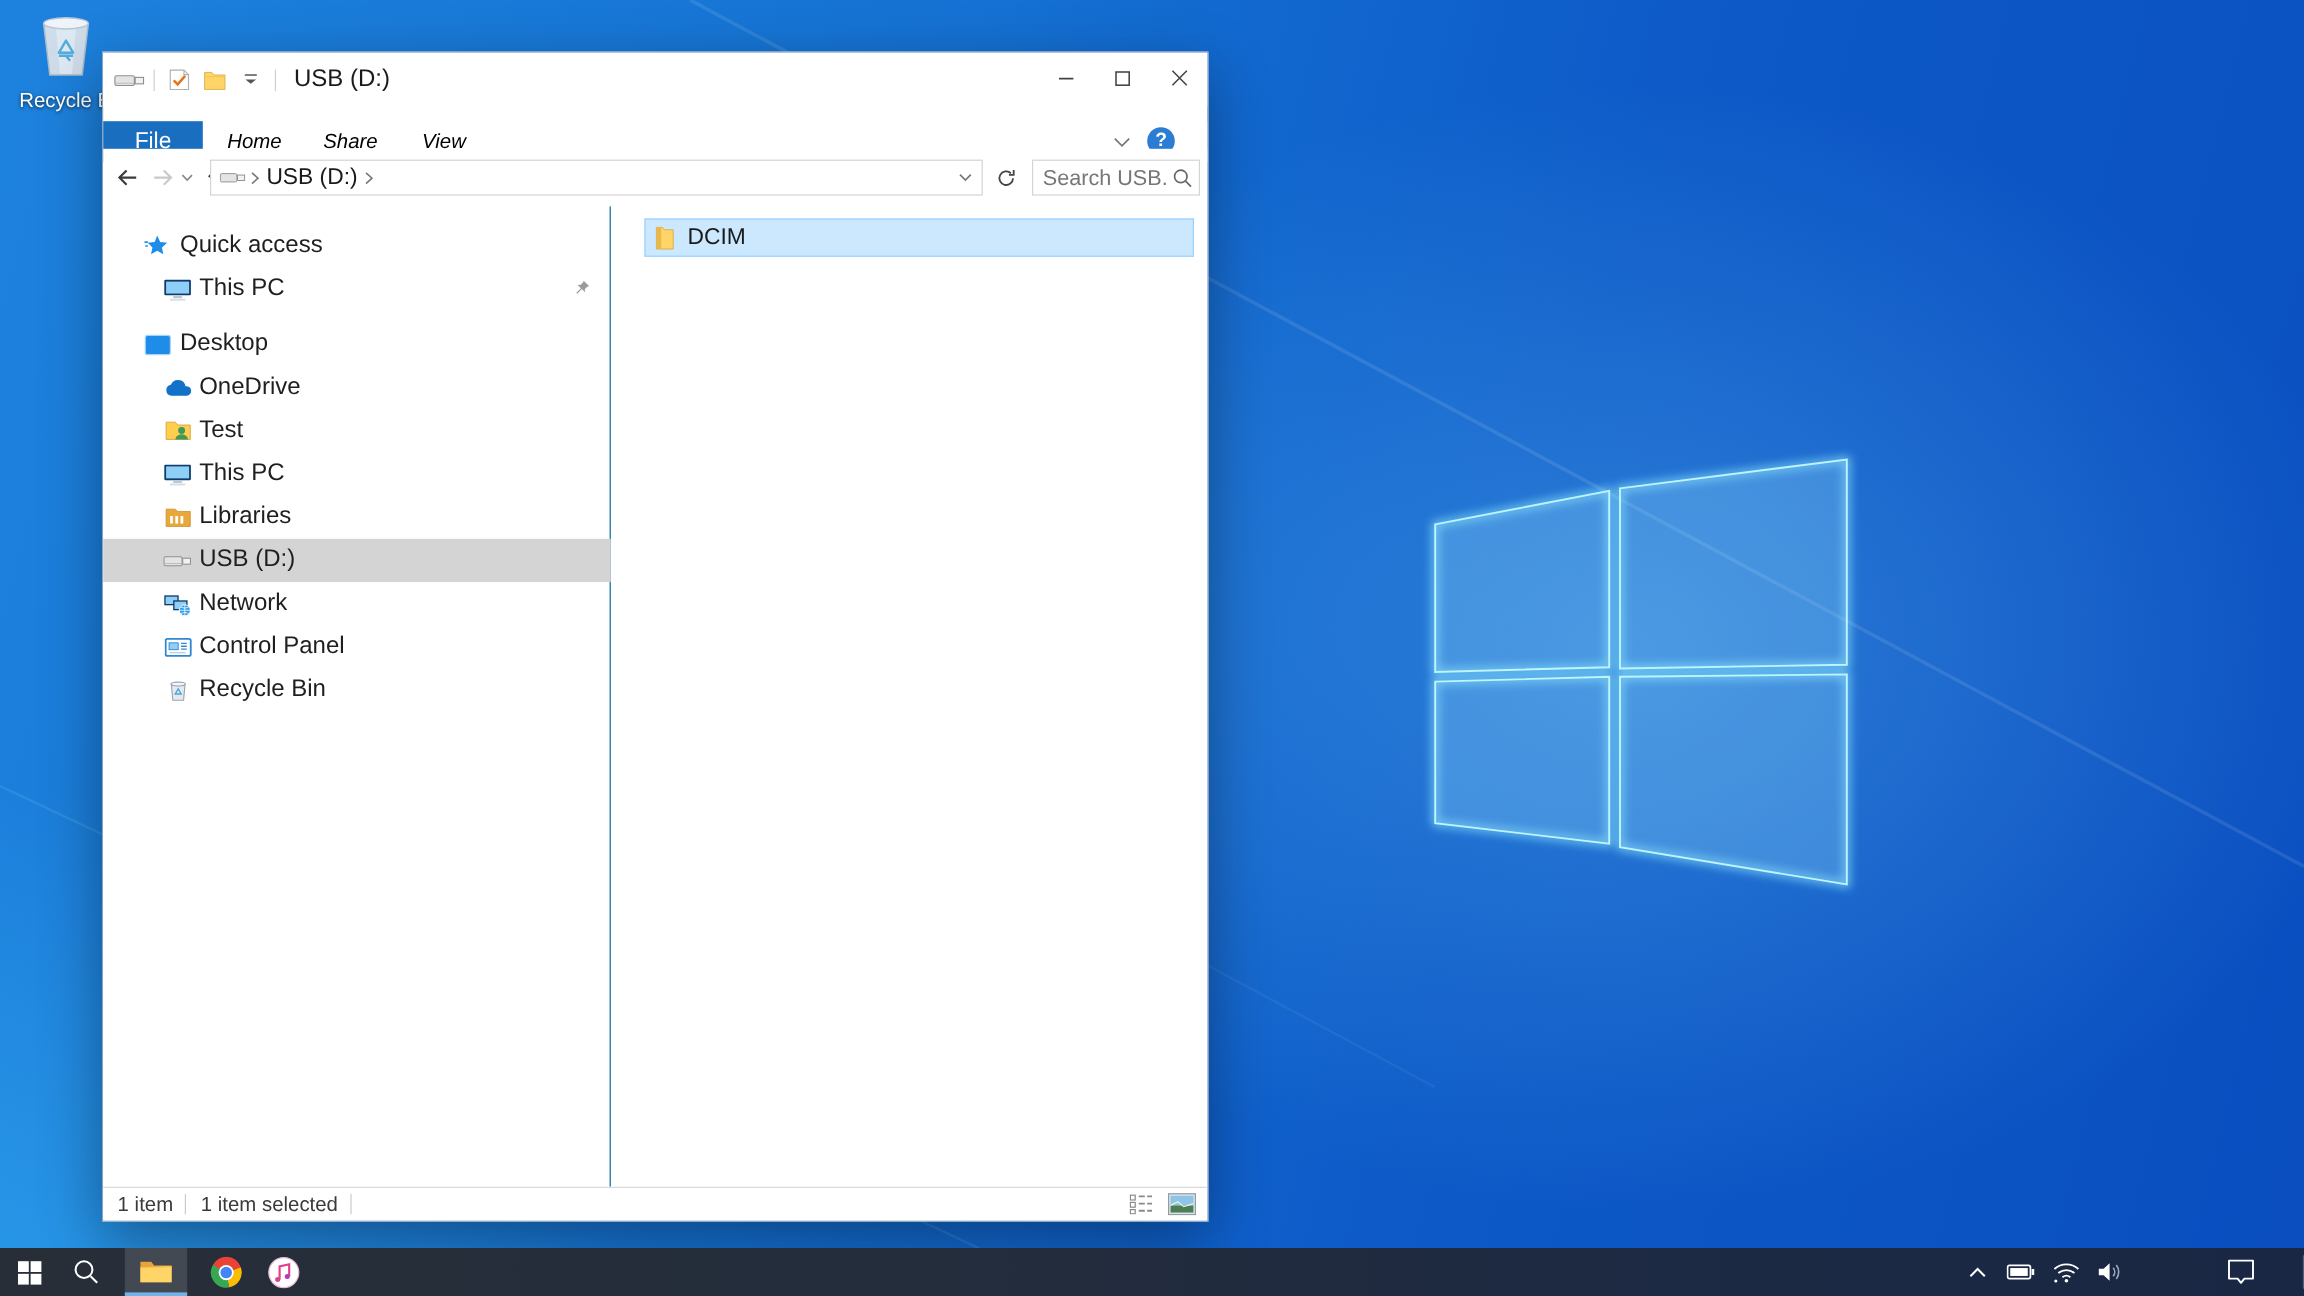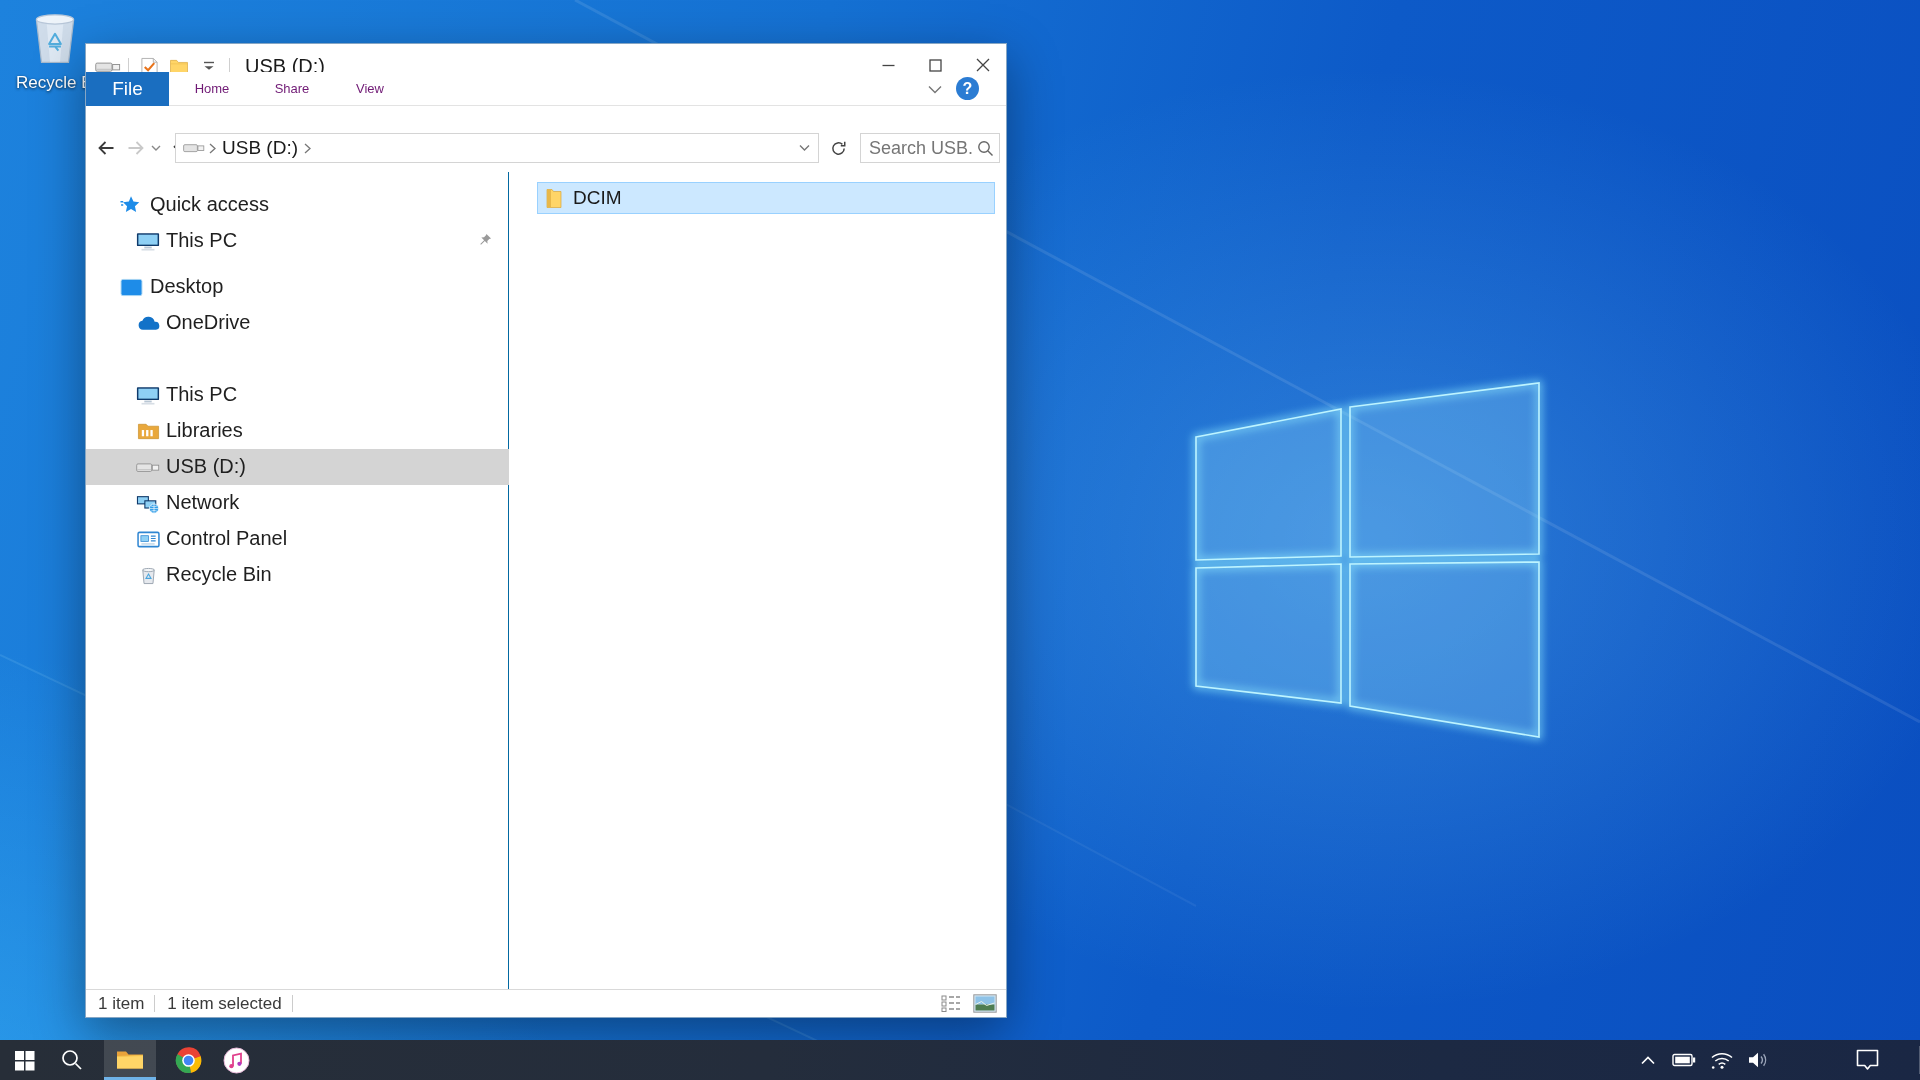--- a/index.html
+++ b/index.html
@@ -26,26 +26,26 @@
 
   .titlebar { position:absolute; top:0; left:0; right:0; height:45px; background:#fff;
     display:flex; align-items:center; }
   .qat { display:flex; align-items:center; padding-left:7px; }
   .qat-btn { width:30px; height:30px; display:flex; align-items:center; justify-content:center; }
   .qat-sep { width:1px; height:18px; background:#cfcfcf; margin:0 5px; }
   .win-title { font-size:20px; color:#1a1a1a; margin-left:10px; white-space:nowrap; }
   .caption { position:absolute; right:0; top:0; display:flex; }
   .cap-btn { width:47px; height:42px; display:flex; align-items:center; justify-content:center; }
 
-  .menubar { position:absolute; top:28px; left:0; right:0; height:34px; background:#fff;
+  .menubar { position:absolute; top:57px; left:0; right:0; height:34px; background:#fff;
     border-bottom:1px solid #e3e3e3; }
   .tab-file { position:absolute; left:0; top:0; width:83px; height:34px; background:#1a6ec0;
     color:#fff; font-size:19px; display:flex; align-items:center; justify-content:center; }
   .tab { position:absolute; top:0; height:33px; display:flex; align-items:center;
-    justify-content:center; color:#701a75; font-size:13px; }
+    justify-content:center; color:#000000; font-size:17px;font-style:italic; }
   .tab-home { left:94px; width:64px; }
   .tab-share { left:174px; width:64px; }
   .tab-view { left:254px; width:60px; }
   .ribbon-collapse { position:absolute; right:60px; top:7px; width:22px; height:20px;
     display:flex; align-items:center; justify-content:center; }
   .help-btn { position:absolute; right:27px; top:5px; width:23px; height:23px; border-radius:50%;
     background:#2b7cd3; color:#fff; font-size:16px; font-weight:bold;
     display:flex; align-items:center; justify-content:center; }
 
   .toolbar { position:absolute; top:80px; left:0; right:0; height:48px; background:#fff; }
@@ -322,20 +322,30 @@
 
       <div class="srow d1" style="top:97px">
         <span class="sicon">
           <svg width="23" height="19" viewBox="0 0 24 20">
             <rect x="1" y="1.5" width="22" height="17" rx="2" fill="#1e8ce8" stroke="#a6d4f2"></rect>
           </svg>
         </span>
         <span class="slabel">Desktop</span>
       </div>
 
+      <div class="srow d2" style="top:169px">
+        <span class="sicon">
+          <svg width="23" height="20" viewBox="0 0 24 20">
+            <path d="M1.5 2.5h8l2 2.5h11v12.5h-21z" fill="#ffce4f" stroke="#d9a43a" stroke-width=".8"></path>
+            <circle cx="15" cy="9.8" r="3" fill="#3e9b57"></circle>
+            <path d="M9.5 17.5a5.5 4.6 0 0 1 11 0z" fill="#3e9b57"></path>
+          </svg>
+        </span>
+        <span class="slabel">Test</span>
+      </div>
 
       <div class="srow d2" style="top:205px">
         <span class="sicon">
           <svg width="24" height="21" viewBox="0 0 26 22">
             <rect x="1" y="2" width="24" height="14" rx="1" fill="#0f3a6b"></rect>
             <rect x="2.6" y="3.6" width="20.8" height="10.8" fill="#8ed0f5"></rect>
             <rect x="9" y="16.5" width="8" height="2" fill="#b9c7d4"></rect>
             <rect x="6" y="19" width="14" height="1.8" fill="#d7dee5"></rect>
           </svg>
         </span>

